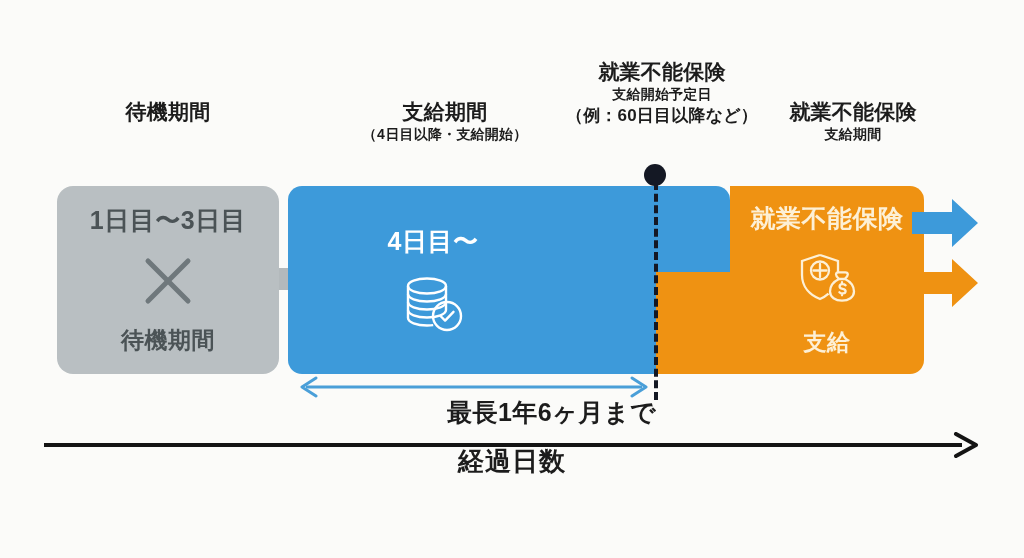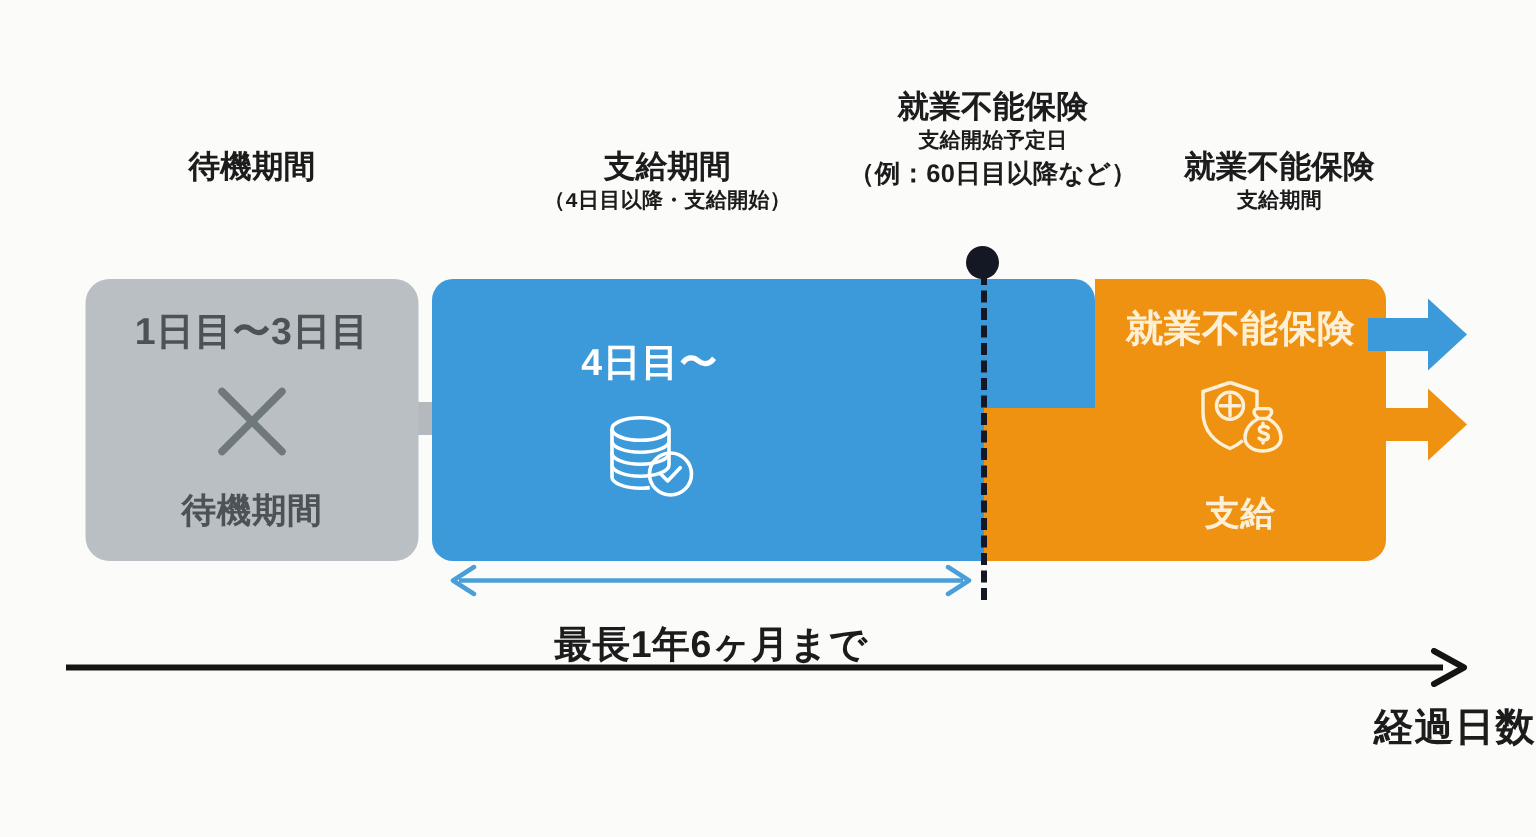--- a/index.html
+++ b/index.html
@@ -173,27 +173,26 @@
     position: absolute;
     left: 292px;
     top: 376px;
     z-index: 8;
   }
   #dur-label {
     position: absolute;
     left: 292px;
     top: 396px;
     width: 364px;
-    text-align: center;
+    text-align: right;
     font-size: 25px;
     font-weight: bold;
     color: #1c1c1c;
     white-space: nowrap;
     letter-spacing: .5px;
-    margin-top: 17px;
   }
 
   
   #note {
     position: absolute;
     left: 676px;
     top: 384px;
     font-size: 17px;
     font-weight: bold;
     color: #2a2a2a;
@@ -204,23 +203,23 @@
   
   #axis {
     position: absolute;
     left: 44px;
     top: 432px;
     z-index: 2;
   }
   #axis-label {
     position: absolute;
     left: 0;
-    top: 467px;
+    top: 444px;
     width: 1024px;
-    text-align: right;
+    text-align: center;
     font-size: 26px;
     font-weight: bold;
     color: #1c1c1c;
     letter-spacing: 1px;
   }
 </style>
 </head>
 <body>
 
 <div id="stage">

